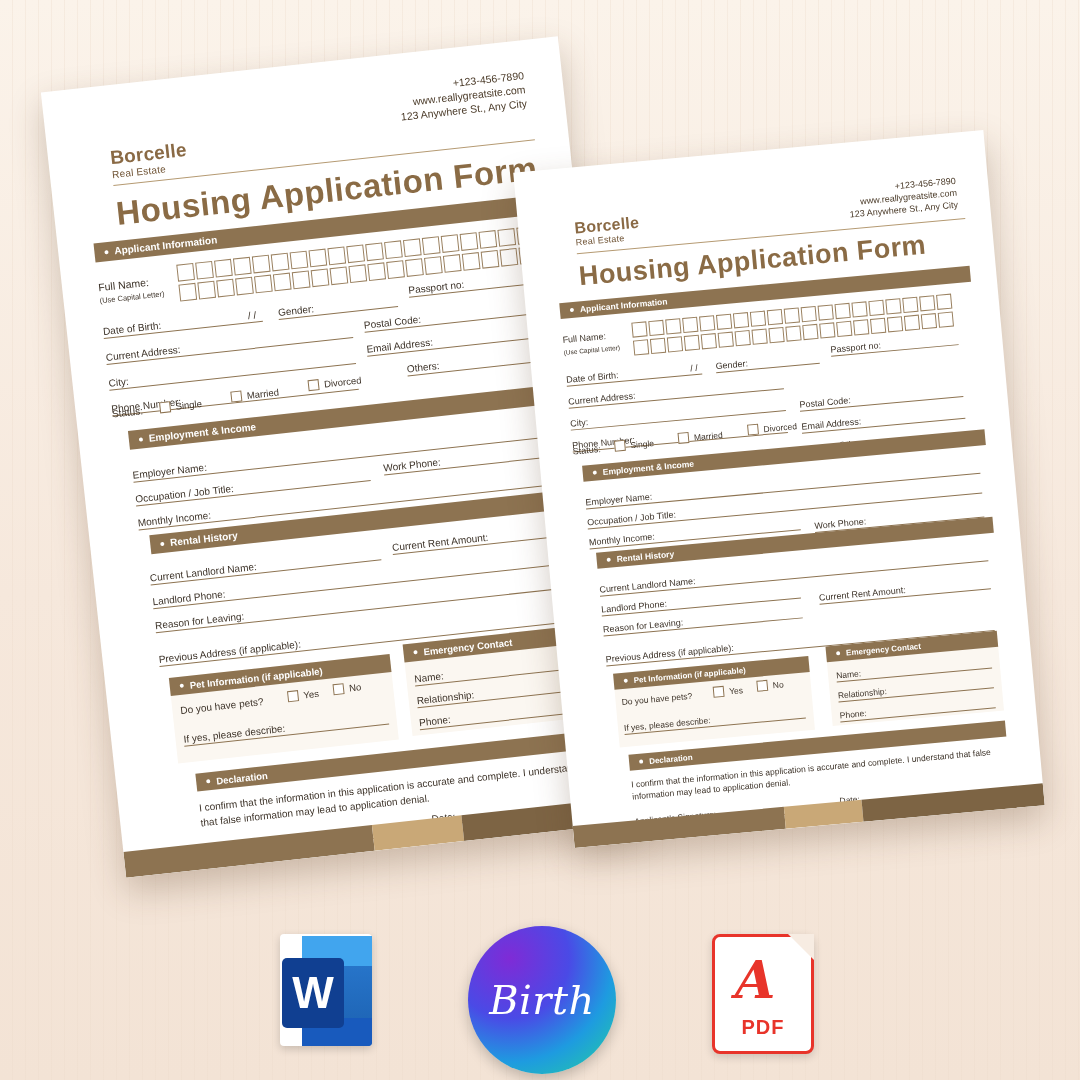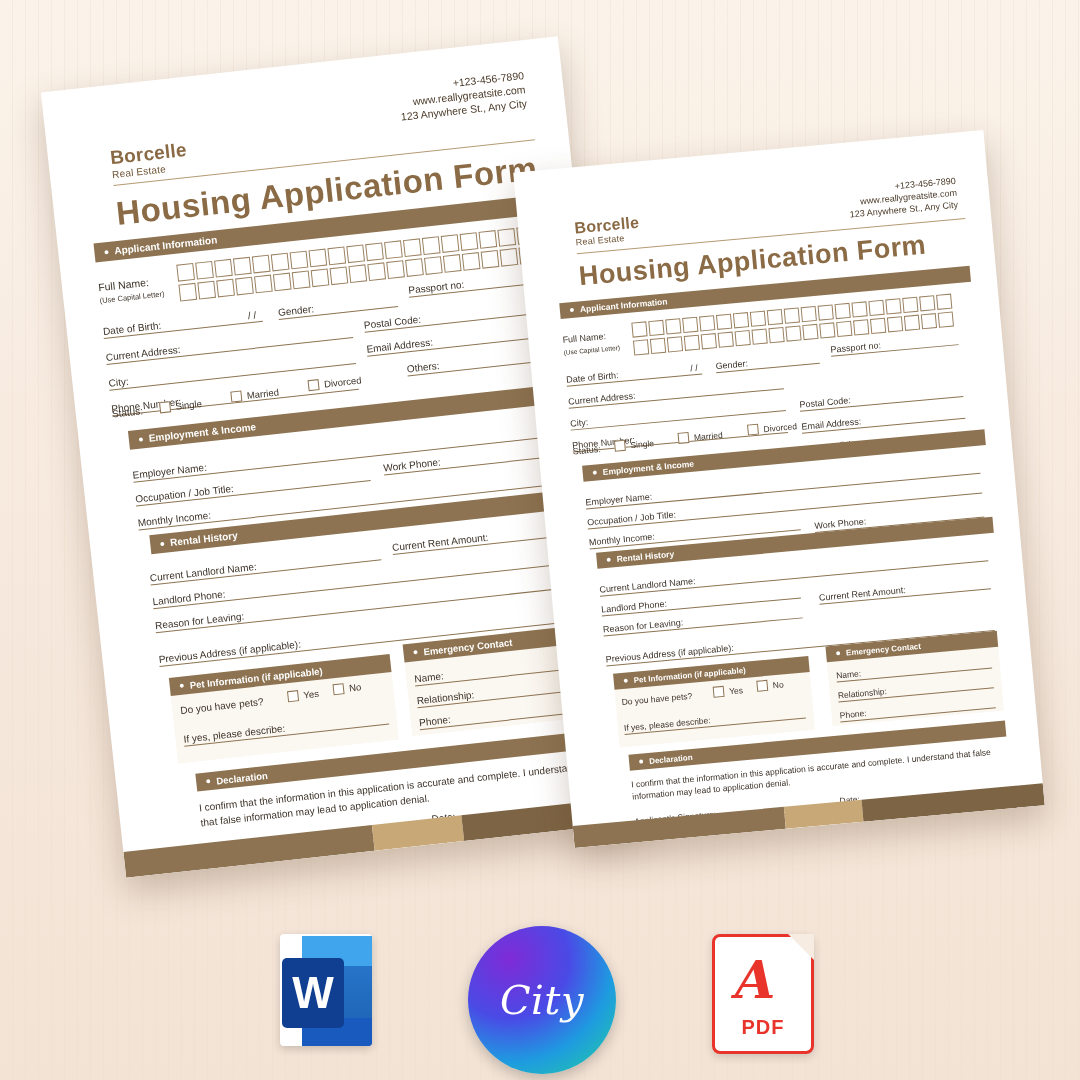--- a/index.html
+++ b/index.html
@@ -717,21 +717,21 @@
 
   <div class="logo" id="logo-word">
     <div class="word-page">
       <div class="word-blue"></div>
       <div class="word-tile">W</div>
     </div>
   </div>
 
   <div class="logo" id="logo-canva">
     <div class="canva-circle">
-      <span class="canva-word">City</span>
+      <span class="canva-word">Birth</span>
     </div>
   </div>
 
   <div class="logo" id="logo-pdf">
     <div class="pdf-page">
       <div class="pdf-corner"></div>
       <div class="pdf-a">A</div>
       <div class="pdf-label">PDF</div>
     </div>
   </div>

